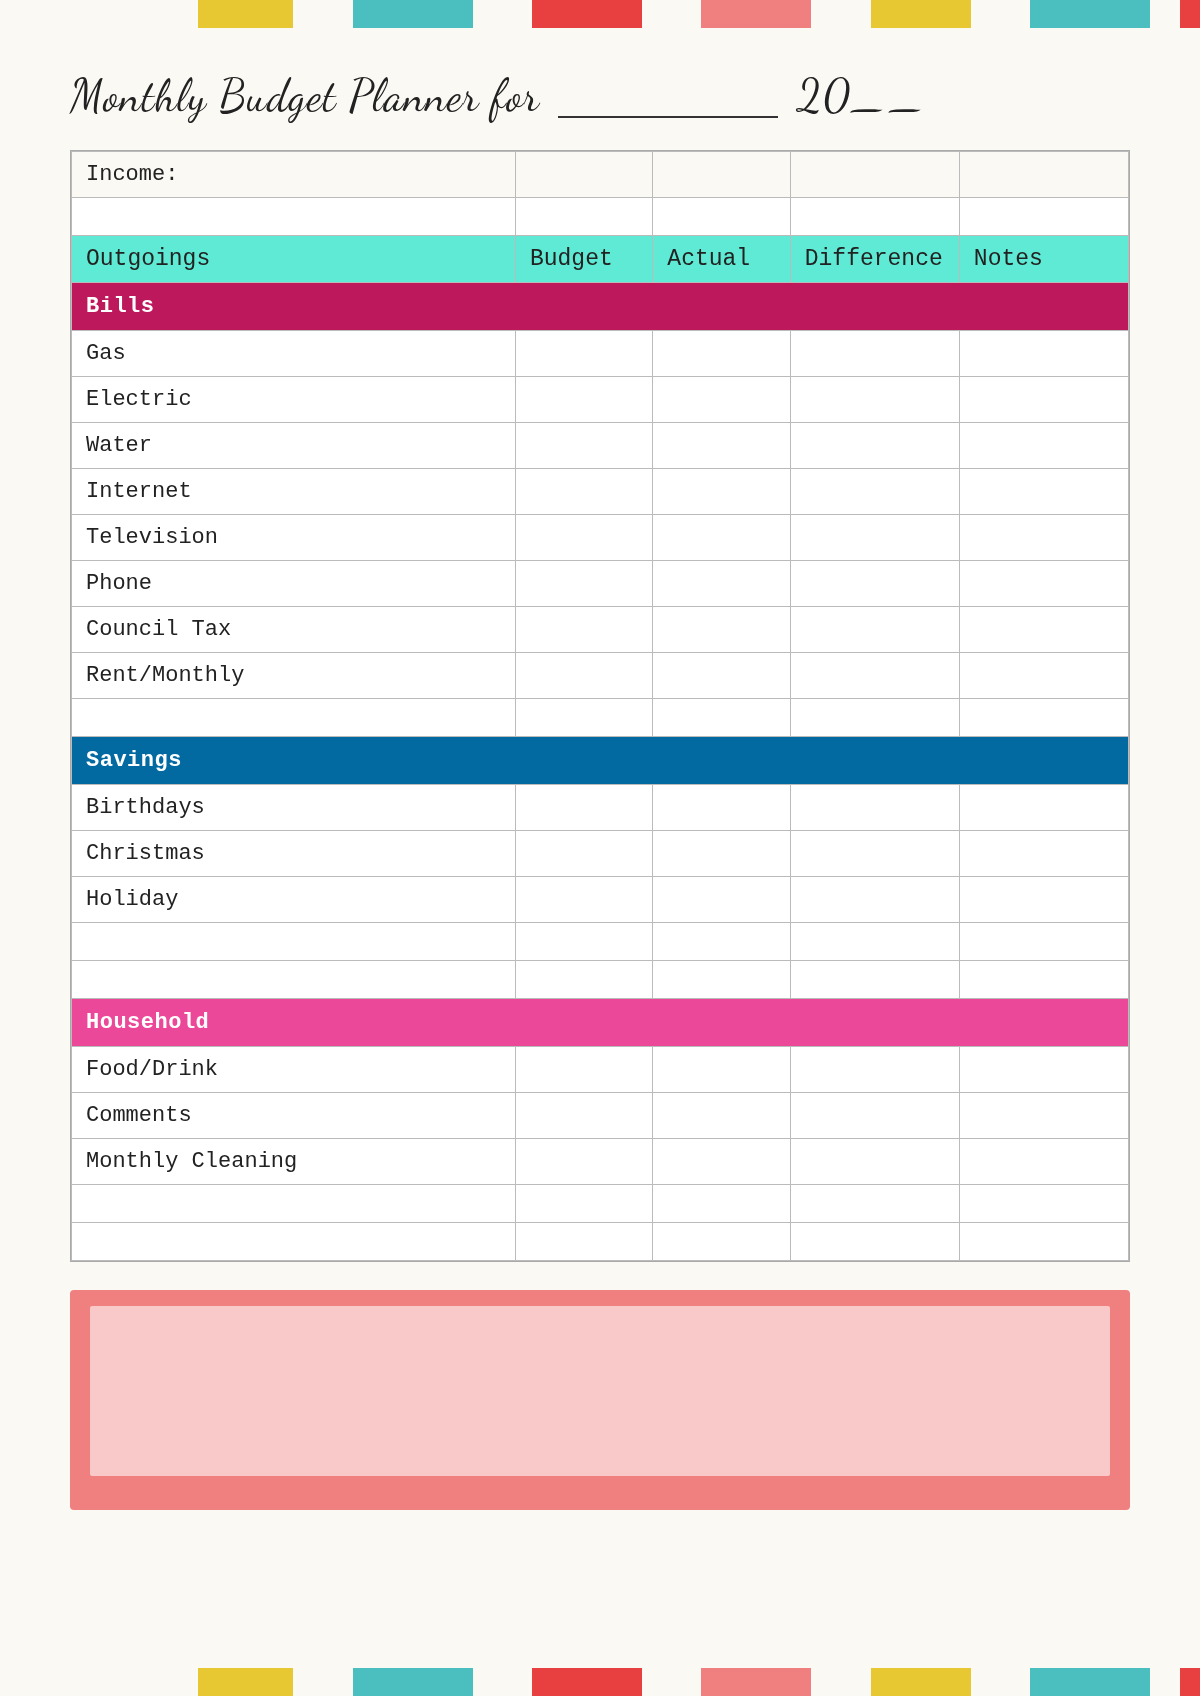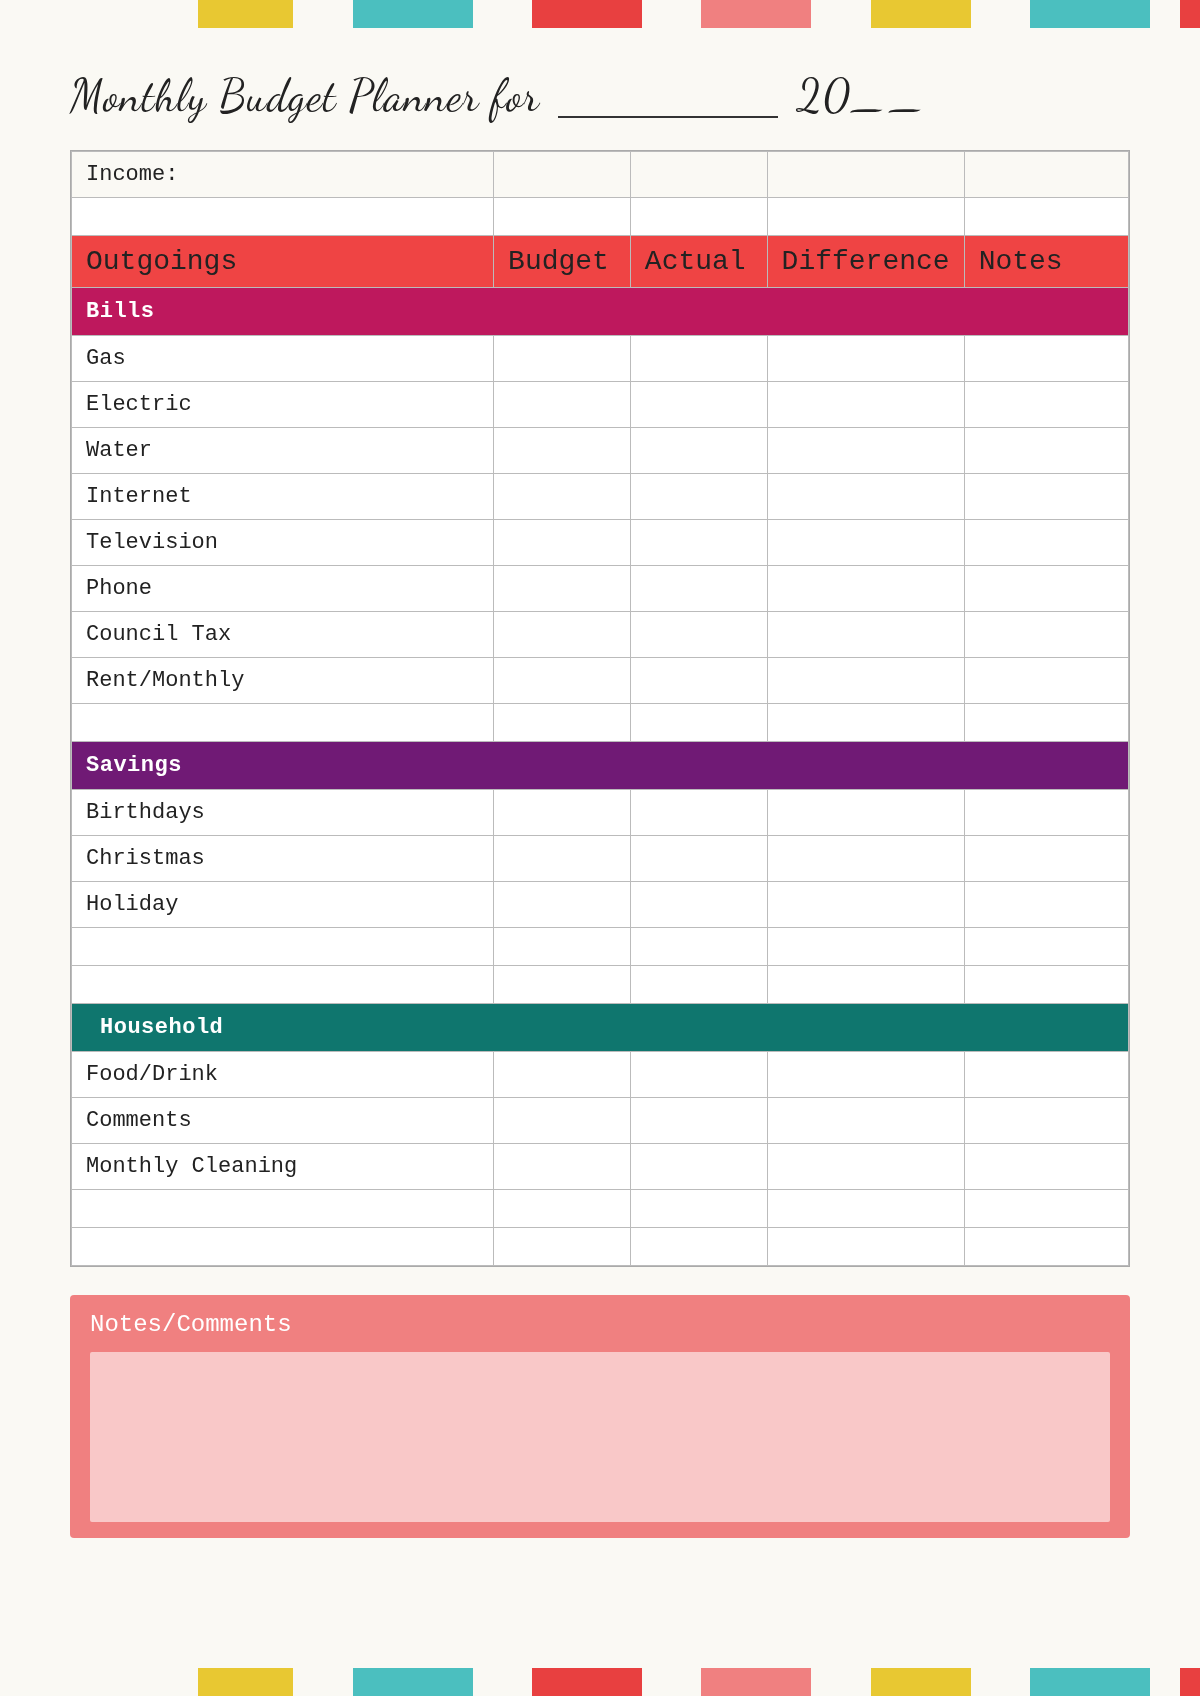--- a/index.html
+++ b/index.html
@@ -92,45 +92,45 @@
     .col-actual { width: 13%; }
     .col-diff   { width: 16%; }
     .col-notes  { width: 16%; }
 
     .row-income td {
       font-size: 22px;
       font-family: 'Courier New', Courier, monospace;
     }
 
     .row-header td {
-      font-size: 28px;
+      font-size: 23px;
       font-family: 'Courier New', Courier, monospace;
       font-weight: normal;
-      background: #ef4444;
+      background: #5eead4;
     }
 
     .row-section-bills td {
       background: #be185d;
       color: #fff;
       font-size: 22px;
       padding: 11px 14px;
     }
 
     .row-section-savings td {
-      background: #701a75;
+      background: #0369a1;
       color: #fff;
       font-size: 22px;
       padding: 11px 14px;
     }
 
     .row-section-household td {
-      background: #0f766e;
+      background: #ec4899;
       color: #fff;
       font-size: 22px;
-      padding: 11px 28px;
+      padding: 11px 14px;
     }
 
     .row-data td {
       background: #ffffff;
       height: 44px;
     }
 
     .row-empty td {
       background: #ffffff;
       height: 38px;
@@ -365,21 +365,20 @@
         <td></td>
         <td></td>
         <td></td>
         <td></td>
       </tr>
     </tbody>
       </table>
   </div>
 
   <div class="notes-box">
-    <div class="notes-title">Notes/Comments</div>
     <div class="notes-content"></div>
   </div>
 
   <div class="bottom-bar">
     <div class="seg" style="flex:1; background:#faf9f4;"></div>
     <div class="seg" style="width:95px; background:#e8c832;"></div>
     <div class="seg" style="flex:0.3; background:#faf9f4;"></div>
     <div class="seg" style="width:120px; background:#4bbfbf;"></div>
     <div class="seg" style="flex:0.3; background:#faf9f4;"></div>
     <div class="seg" style="width:110px; background:#e84040;"></div>

